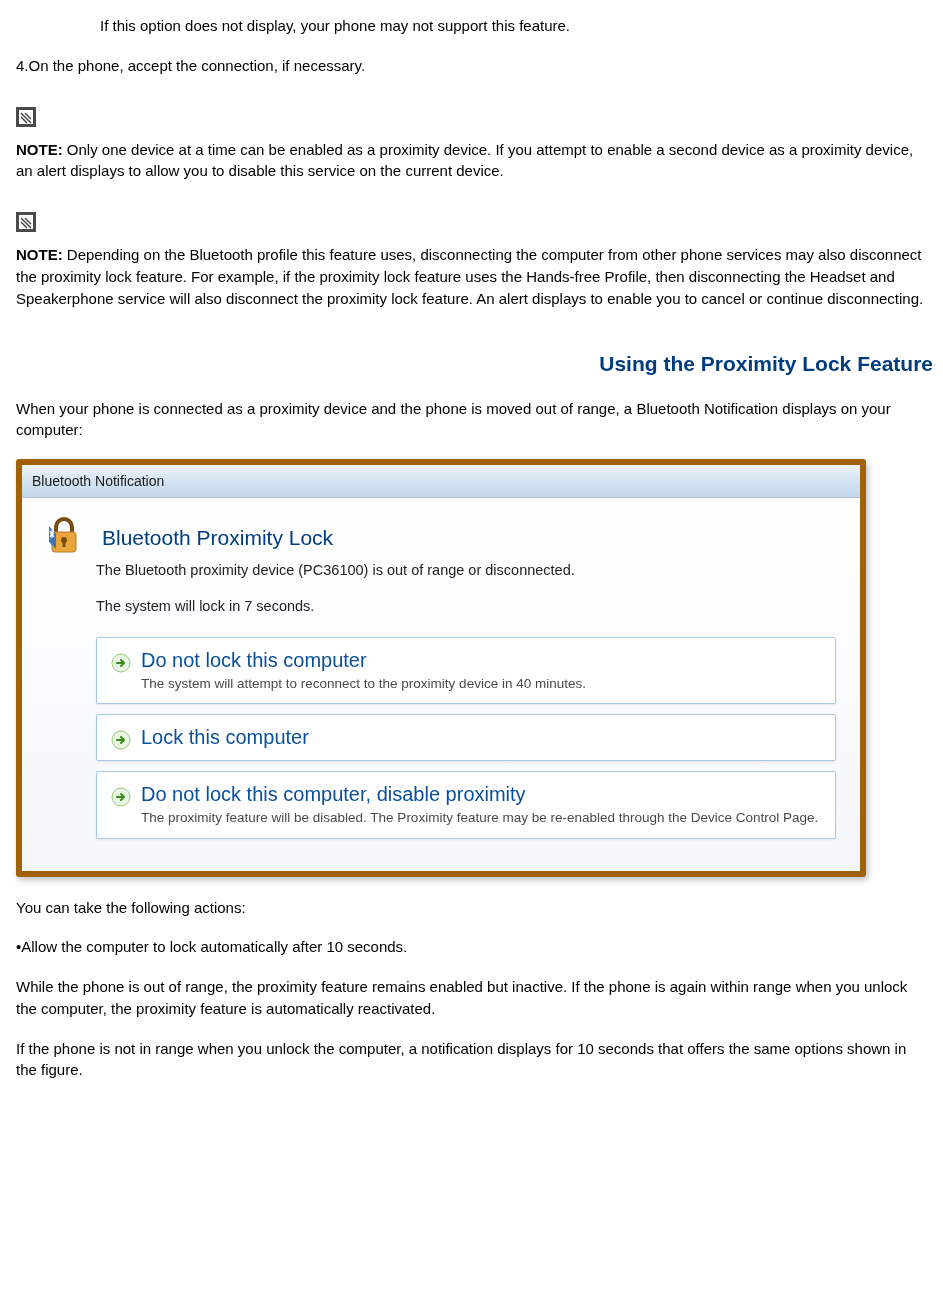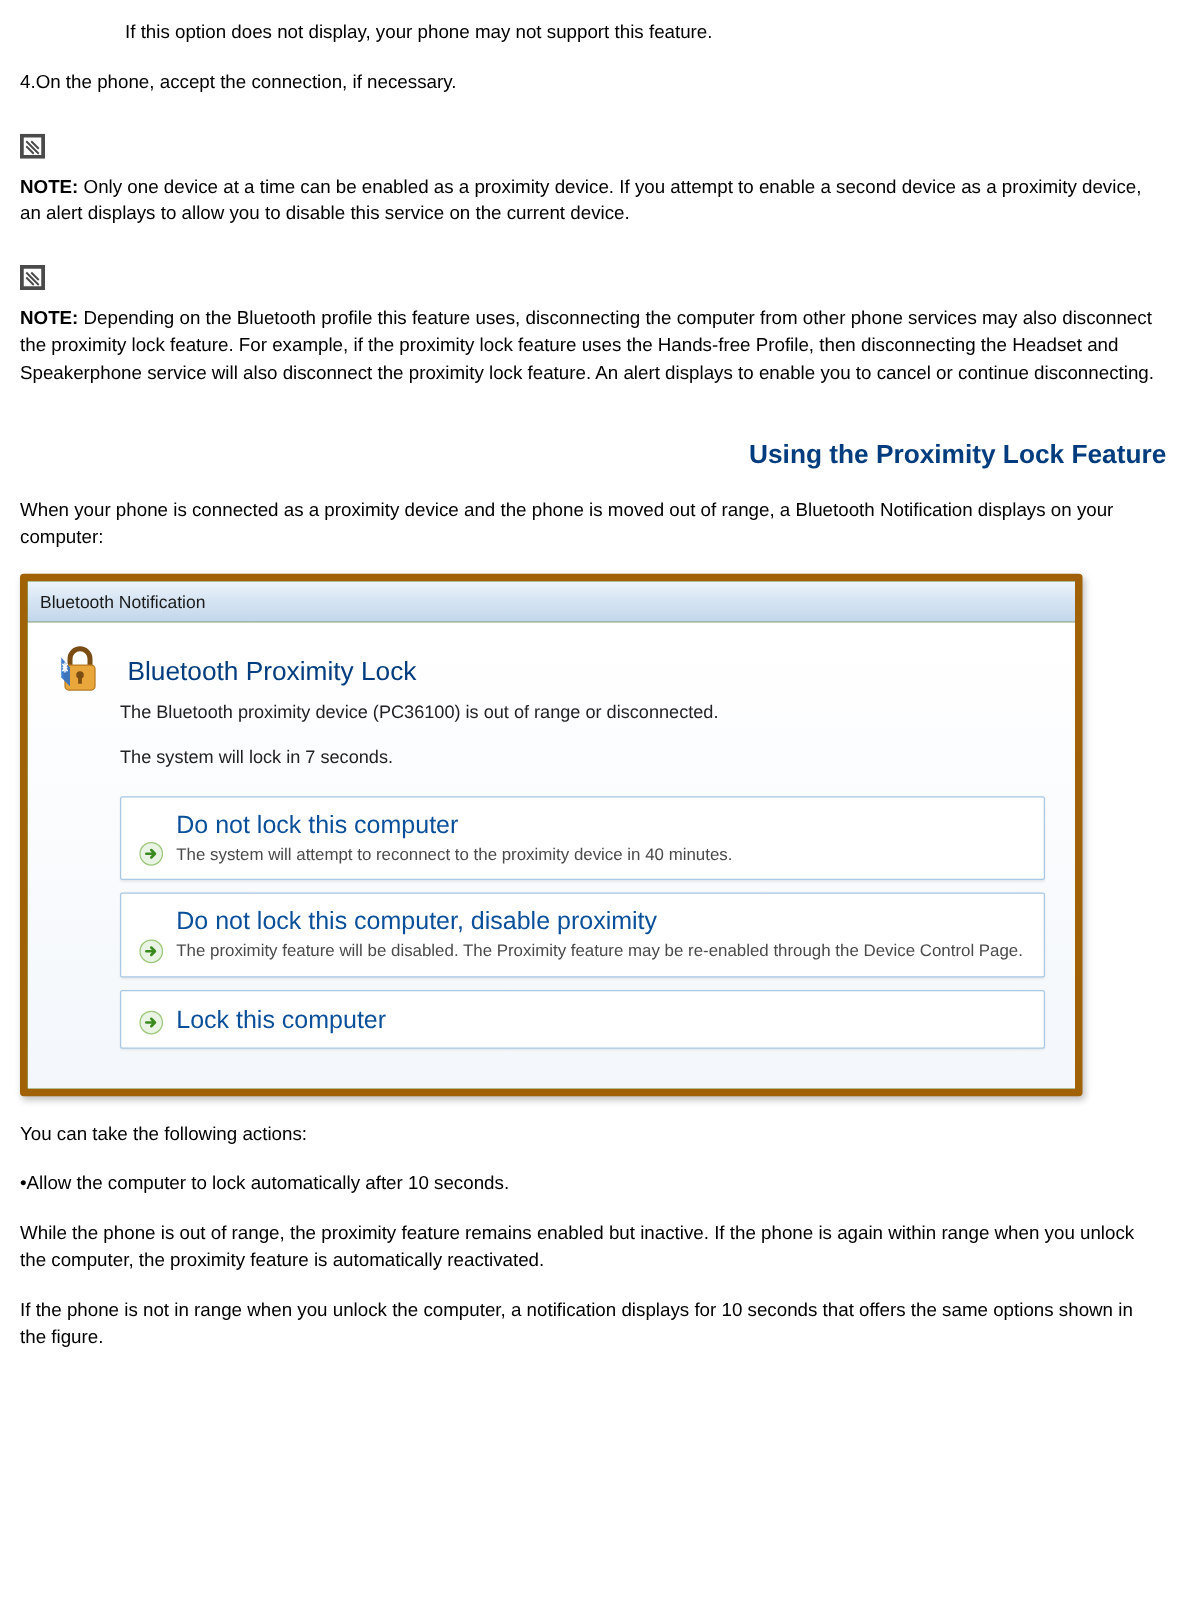--- a/index.html
+++ b/index.html
@@ -92,21 +92,21 @@
     color: #222;
     margin-bottom: 14px;
   }
   .option-box {
     border: 1px solid #a8c8e4;
     border-radius: 2px;
     margin-left: 50px;
     margin-bottom: 10px;
     padding: 10px 14px 10px 14px;
     display: flex;
-    align-items: flex-end;
+    align-items: flex-start;
     gap: 10px;
     background: #ffffff;
     box-shadow: 0 1px 2px rgba(0,0,0,0.08);
   }
   .option-box .arrow-icon {
     width: 20px;
     height: 20px;
     flex-shrink: 0;
     margin-top: 5px;
   }
@@ -187,32 +187,32 @@
         <div class="option-desc">The system will attempt to reconnect to the proximity device in 40 minutes.</div>
       </div>
     </div>
 
     <div class="option-box">
       <svg class="arrow-icon" viewBox="0 0 20 20">
         <circle cx="10" cy="10" r="9" fill="#eaf4e4" stroke="#9cc77a"></circle>
         <path d="M6 10 L12 10 M10 7 L13 10 L10 13" stroke="#3a8a1f" stroke-width="2" fill="none" stroke-linecap="round" stroke-linejoin="round"></path>
       </svg>
       <div>
-        <div class="option-title">Do not lock this computer, disable proximity</div>
-        <div class="option-desc">The proximity feature will be disabled.  The Proximity feature may be re-enabled through the Device Control Page.</div>
+        <div class="option-title">Lock this computer</div>
       </div>
     </div>
 
     <div class="option-box">
       <svg class="arrow-icon" viewBox="0 0 20 20">
         <circle cx="10" cy="10" r="9" fill="#eaf4e4" stroke="#9cc77a"></circle>
         <path d="M6 10 L12 10 M10 7 L13 10 L10 13" stroke="#3a8a1f" stroke-width="2" fill="none" stroke-linecap="round" stroke-linejoin="round"></path>
       </svg>
       <div>
-        <div class="option-title">Lock this computer</div>
+        <div class="option-title">Do not lock this computer, disable proximity</div>
+        <div class="option-desc">The proximity feature will be disabled.  The Proximity feature may be re-enabled through the Device Control Page.</div>
       </div>
     </div>
 
   </div>
 </div>
 
 <p class="body-para">You can take the following actions:</p>
 
 <p class="bullet-line">
   <span>•</span><span>Allow the computer to lock automatically after 10 seconds.</span>

